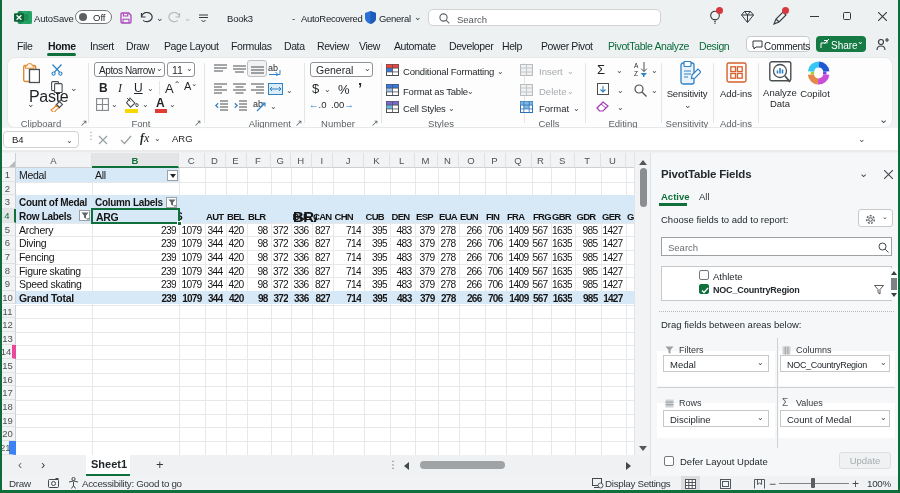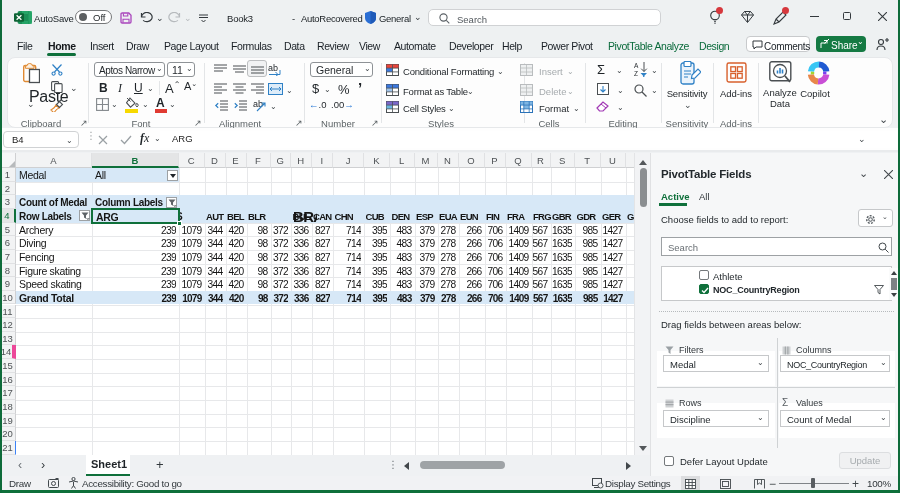--- a/index.html
+++ b/index.html
@@ -251,21 +251,21 @@
 </svg>
 <svg class="abs" style="left:225px;top:42px" width="14" height="11" viewBox="0 0 14 11">
 <path d="M6 1 h8 M6 4 h8 M6 7 h8 M6 10 h8" stroke="#4a4f52" stroke-width="1.1" fill="none"></path>
 <path d="M1.8 3.2 L4.2 5.5 L1.8 7.8" stroke="#2f81c6" stroke-width="1.2" fill="none"></path>
 </svg>
 <svg class="abs" style="left:245px;top:41px" width="14" height="13" viewBox="0 0 14 13">
 <text x="0" y="8" font-size="9" fill="#1f2428" font-family="Liberation Sans">ab</text>
 <path d="M4 12 L12 4 m-3.5 0 h3.5 v3.5" stroke="#2f81c6" stroke-width="1.1" fill="none"></path>
 </svg>
 <div class="abs" style="left:262px;top:44px;font-size:8px;color:#42484c;">⌄</div>
-<div class="glabel" style="left:192px;">Alignment</div>
+<div class="glabel" style="left:203px;text-align:right;">Alignment</div>
 <div class="glaunch" style="left:287px;">↗</div>
 <div class="gsep" style="left:296px;"></div>
 
 <div class="abs" style="left:302px;top:4px;width:63px;height:15px;border:1px solid #8e9296;border-radius:3px;background:#fff;">
   <div class="abs" style="left:5px;top:0.5px;font-size:10.5px;color:#1f2428;">General</div>
   <div class="abs" style="left:53px;top:1px;font-size:8px;color:#42484c;">⌄</div>
 </div>
 <div class="abs" style="left:304px;top:23px;font-size:13px;color:#1f2428;">$</div>
 <div class="abs" style="left:316px;top:27px;font-size:8px;color:#42484c;">⌄</div>
 <div class="abs" style="left:330px;top:24px;font-size:13px;color:#1f2428;">%</div>
@@ -450,21 +450,21 @@
 <div class="rowhdr" style="top:151.5px;height:13.65px;background:#f2f3f4;color:#4e5255;border-right:1px solid #cfd0d2;line-height:13.65px;">11</div>
 <div class="rowhdr" style="top:165.15px;height:13.65px;background:#f2f3f4;color:#4e5255;border-right:1px solid #cfd0d2;line-height:13.65px;">12</div>
 <div class="rowhdr" style="top:178.8px;height:13.65px;background:#f2f3f4;color:#4e5255;border-right:1px solid #cfd0d2;line-height:13.65px;">13</div>
 <div class="rowhdr" style="top:192.45000000000002px;height:13.65px;background:#f2f3f4;color:#4e5255;border-right:4px solid #ec4899;line-height:13.65px;">14</div>
 <div class="rowhdr" style="top:206.1px;height:13.65px;background:#f2f3f4;color:#4e5255;border-right:1px solid #cfd0d2;line-height:13.65px;">15</div>
 <div class="rowhdr" style="top:219.75px;height:13.65px;background:#f2f3f4;color:#4e5255;border-right:1px solid #cfd0d2;line-height:13.65px;">16</div>
 <div class="rowhdr" style="top:233.4px;height:13.65px;background:#f2f3f4;color:#4e5255;border-right:1px solid #cfd0d2;line-height:13.65px;">17</div>
 <div class="rowhdr" style="top:247.05px;height:13.65px;background:#f2f3f4;color:#4e5255;border-right:1px solid #cfd0d2;line-height:13.65px;">18</div>
 <div class="rowhdr" style="top:260.70000000000005px;height:13.65px;background:#f2f3f4;color:#4e5255;border-right:1px solid #cfd0d2;line-height:13.65px;">19</div>
 <div class="rowhdr" style="top:274.35px;height:13.65px;background:#f2f3f4;color:#4e5255;border-right:1px solid #cfd0d2;line-height:13.65px;">20</div>
-<div class="rowhdr" style="top:288.0px;height:13.65px;background:#f2f3f4;color:#4e5255;border-right:1px solid #3b82f6;line-height:13.65px;">21</div>
+<div class="rowhdr" style="top:288.0px;height:13.65px;background:#f2f3f4;color:#4e5255;border-right:7px solid #3b82f6;line-height:13.65px;">21</div>
 <div class="gl" style="left:92px;top:15px;width:1px;height:286.65000000000003px;"></div>
 <div class="gl" style="left:179px;top:15px;width:1px;height:286.65000000000003px;"></div>
 <div class="gl" style="left:204.5px;top:15px;width:1px;height:286.65000000000003px;"></div>
 <div class="gl" style="left:225.5px;top:15px;width:1px;height:286.65000000000003px;"></div>
 <div class="gl" style="left:246.5px;top:15px;width:1px;height:286.65000000000003px;"></div>
 <div class="gl" style="left:270.5px;top:15px;width:1px;height:286.65000000000003px;"></div>
 <div class="gl" style="left:291px;top:15px;width:1px;height:286.65000000000003px;"></div>
 <div class="gl" style="left:311.5px;top:15px;width:1px;height:286.65000000000003px;"></div>
 <div class="gl" style="left:333px;top:15px;width:1px;height:286.65000000000003px;"></div>
 <div class="gl" style="left:364px;top:15px;width:1px;height:286.65000000000003px;"></div>

